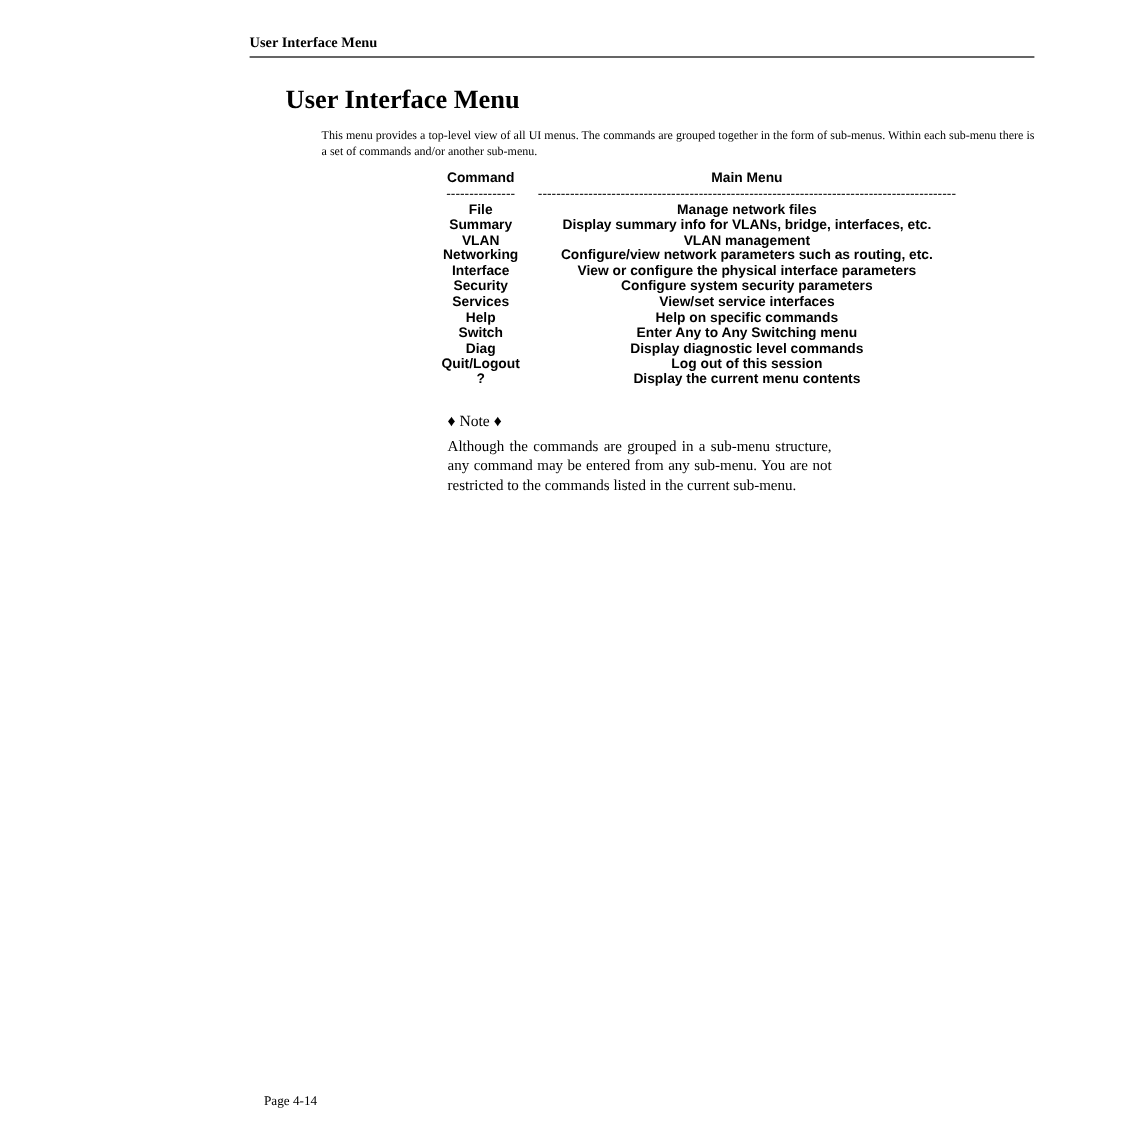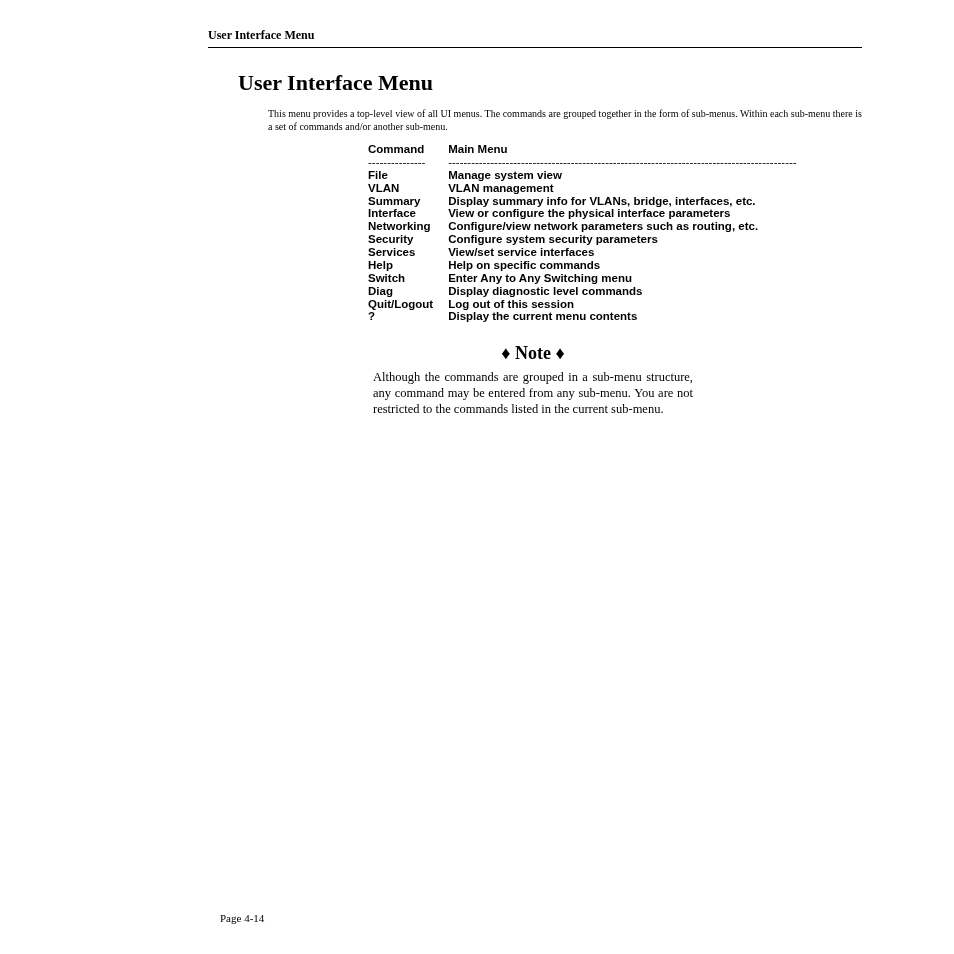--- a/index.html
+++ b/index.html
@@ -43,20 +43,21 @@
     color: #000;
   }
   .menu-block {
     margin-left: 160px;
     font-family: Arial, Helvetica, sans-serif;
     font-size: 11.5px;
     line-height: 1.12;
   }
   .menu-table {
     border-collapse: collapse;
+    text-align: center;
   }
   .menu-table td {
     vertical-align: top;
     padding: 0 15px 0 0;
   }
   .cmd-col {
     font-weight: bold;
     white-space: nowrap;
   }
   .head-cmd, .head-desc {
@@ -64,24 +65,24 @@
   }
   .dash-row td {
     white-space: nowrap;
     font-weight: normal;
   }
   .note-block {
     margin: 20px 0 0 165px;
     width: 320px;
   }
   .note-label {
-    text-align: center;
+    text-align: left;
     font-family: Georgia, serif;
-    font-weight: bold;
-    font-size: 18px;
+    font-weight: normal;
+    font-size: 13px;
     margin-bottom: 6px;
   }
   .note-body {
     font-family: Georgia, serif;
     font-size: 12.5px;
     line-height: 1.25;
     text-align: justify;
   }
   .page-footer {
     position: absolute;
@@ -109,37 +110,37 @@
           <tr>
             <td class="cmd-col head-cmd">Command</td>
             <td class="head-desc">Main Menu</td>
           </tr>
           <tr class="dash-row">
             <td>---------------</td>
             <td>-------------------------------------------------------------------------------------------</td>
           </tr>
           <tr>
             <td class="cmd-col">File</td>
-            <td style="font-weight: bold;">Manage system view</td>
+            <td style="font-weight: bold;">Manage network files</td>
+          </tr>
+          <tr>
+            <td class="cmd-col">Summary</td>
+            <td style="font-weight: bold;">Display summary info for VLANs, bridge, interfaces, etc.</td>
           </tr>
           <tr>
             <td class="cmd-col">VLAN</td>
             <td style="font-weight: bold;">VLAN management</td>
           </tr>
           <tr>
-            <td class="cmd-col">Summary</td>
-            <td style="font-weight: bold;">Display summary info for VLANs, bridge, interfaces, etc.</td>
+            <td class="cmd-col">Networking</td>
+            <td style="font-weight: bold;">Configure/view network parameters such as routing, etc.</td>
           </tr>
           <tr>
             <td class="cmd-col">Interface</td>
             <td style="font-weight: bold;">View or configure the physical interface parameters</td>
-          </tr>
-          <tr>
-            <td class="cmd-col">Networking</td>
-            <td style="font-weight: bold;">Configure/view network parameters such as routing, etc.</td>
           </tr>
           <tr>
             <td class="cmd-col">Security</td>
             <td style="font-weight: bold;">Configure system security parameters</td>
           </tr>
           <tr>
             <td class="cmd-col">Services</td>
             <td style="font-weight: bold;">View/set service interfaces</td>
           </tr>
           <tr>

